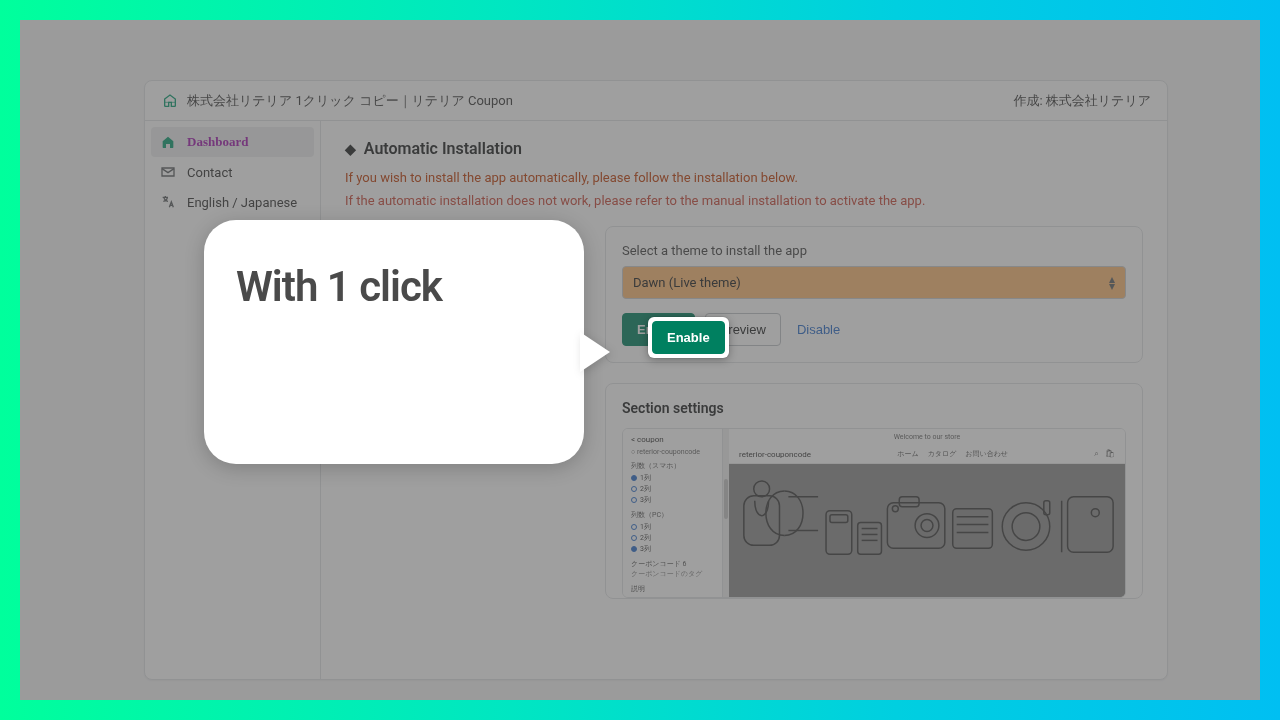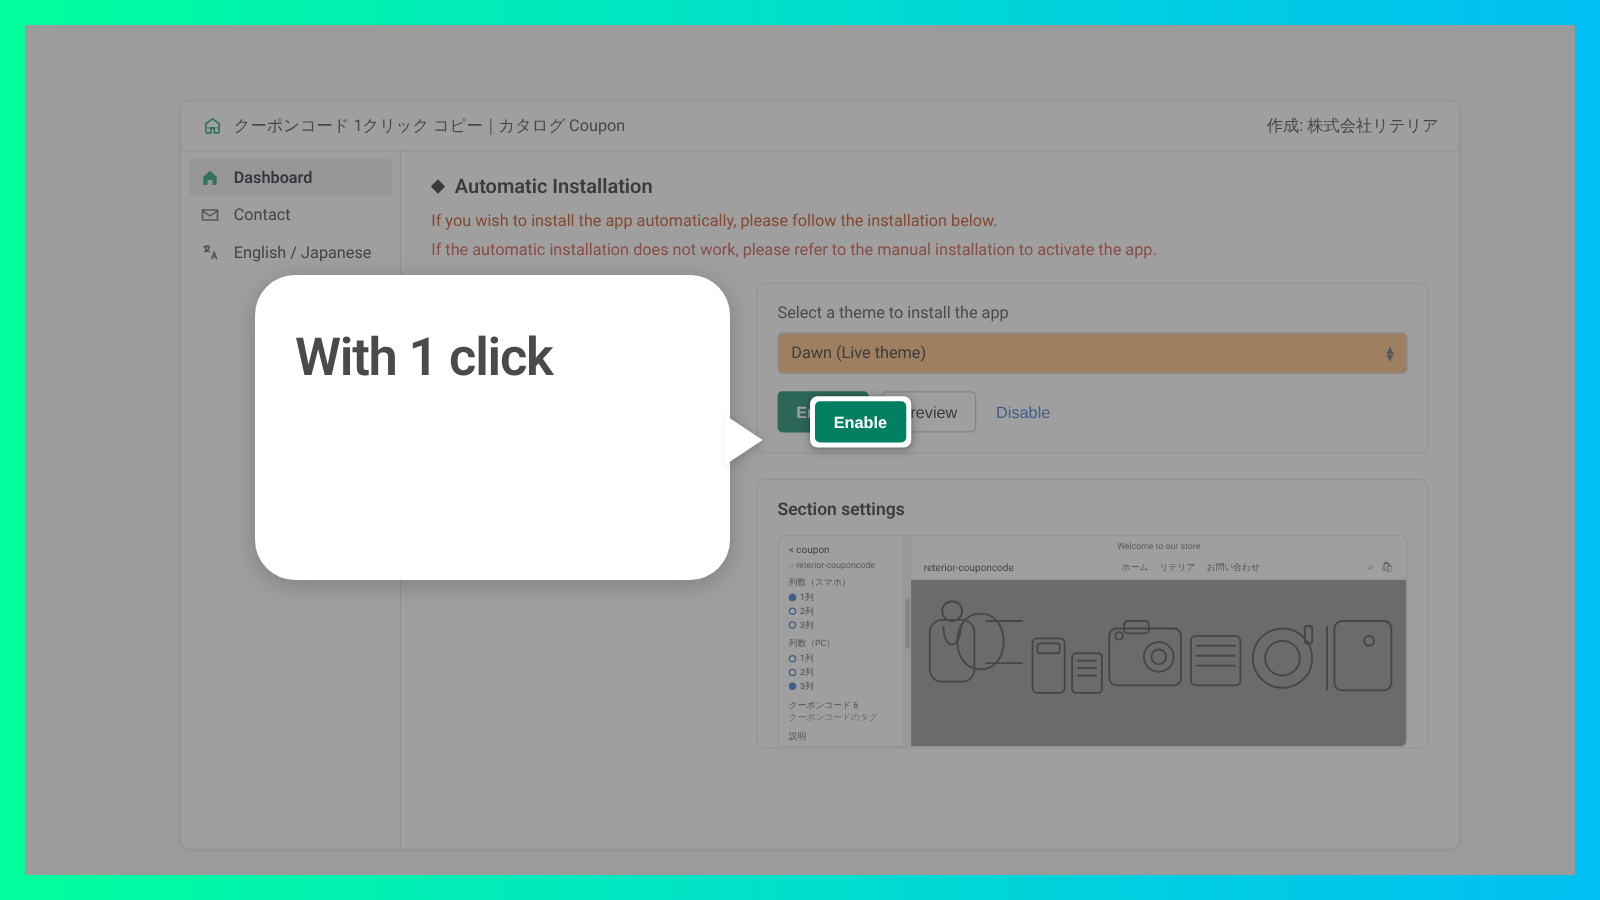--- a/index.html
+++ b/index.html
@@ -41,21 +41,21 @@
   .sidebar {
     width: 176px; border-right: 1px solid #e1e3e5;
     padding-top: 6px;
   }
   .side-item {
     display: flex; align-items: center; gap: 10px;
     padding: 6px 14px; font-size: 13px; color: #333;
     cursor: pointer;
   }
   .side-item.active { background: #edeeef; border-radius: 4px; margin: 0 6px; padding: 6px 8px; }
-  .side-item.active .s-label { color: #0f172a; font-weight: 600; }
+  .side-item.active .s-label { color: #a21caf; font-weight: 600; font-family: Liberation Serif, serif; }
   .side-item .icon { width: 18px; height: 18px; display:inline-flex; align-items:center; justify-content:center; color:#5c5f62; }
   .side-item.active .icon { color:#0c9e72; }
   .content { flex: 1; padding: 18px 24px 0 24px; overflow: hidden; }
   .section-title { font-size: 16px; font-weight: 600; color: #202223; margin-bottom: 12px; display:flex; align-items:center; gap:8px;}
   .diamond { font-size: 14px; color:#202223; }
   .desc { font-size: 13px; color: #c2410c; margin-bottom: 8px; }
   .warn { font-size: 13px; color: #c94a3b; margin-bottom: 18px; }
   .two-col { display: flex; gap: 20px; }
   .left-col { width: 240px; }
   .right-col { flex: 1; }
@@ -160,21 +160,21 @@
 
     <div class="app-card">
       <div class="titlebar">
         <div class="left">
           <span class="app-icon">
             <svg viewBox="0 0 24 24" width="16" height="16" fill="none" stroke="currentColor" stroke-width="2">
                 <path d="M4 9l8-6 8 6v10a1 1 0 0 1-1 1h-5v-6H10v6H5a1 1 0 0 1-1-1V9z"></path>
                 <path d="M4 14h16" stroke-width="1"></path>
               </svg>
           </span>
-          <span>クーポンコード 1クリック コピー｜カタログ Coupon</span>
+          <span>株式会社リテリア 1クリック コピー｜リテリア Coupon</span>
         </div>
         <span>作成: 株式会社リテリア</span>
       </div>
 
       <div class="body">
         <div class="sidebar">
           <div class="side-item active">
             <span class="icon">
               <svg viewBox="0 0 24 24" width="16" height="16" fill="currentColor">
                   <path d="M4 11l8-7 8 7v9a1 1 0 0 1-1 1h-4v-6H9v6H5a1 1 0 0 1-1-1v-9z"></path>
@@ -265,21 +265,21 @@
                     <div class="lbl">説明</div>
 
                   </div>
                   <div class="sp-scroll"></div>
                   <div class="sp-right">
                     <div class="sp-banner">Welcome to our store</div>
                     <div class="sp-header">
                       <span class="brand">reterior-couponcode</span>
                       <span class="menu">
                         <span>ホーム</span>
-                        <span>リテリア</span>
+                        <span>カタログ</span>
                         <span>お問い合わせ</span>
                       </span>
                       <span class="right-icons">
                         <span>⌕</span>
                         <span>🛍</span>
                       </span>
                     </div>
                     <div class="sp-art">
                       <svg viewBox="0 0 400 140" preserveAspectRatio="xMidYMid slice">
                         <rect width="400" height="140" fill="#8c8c8c"></rect>

